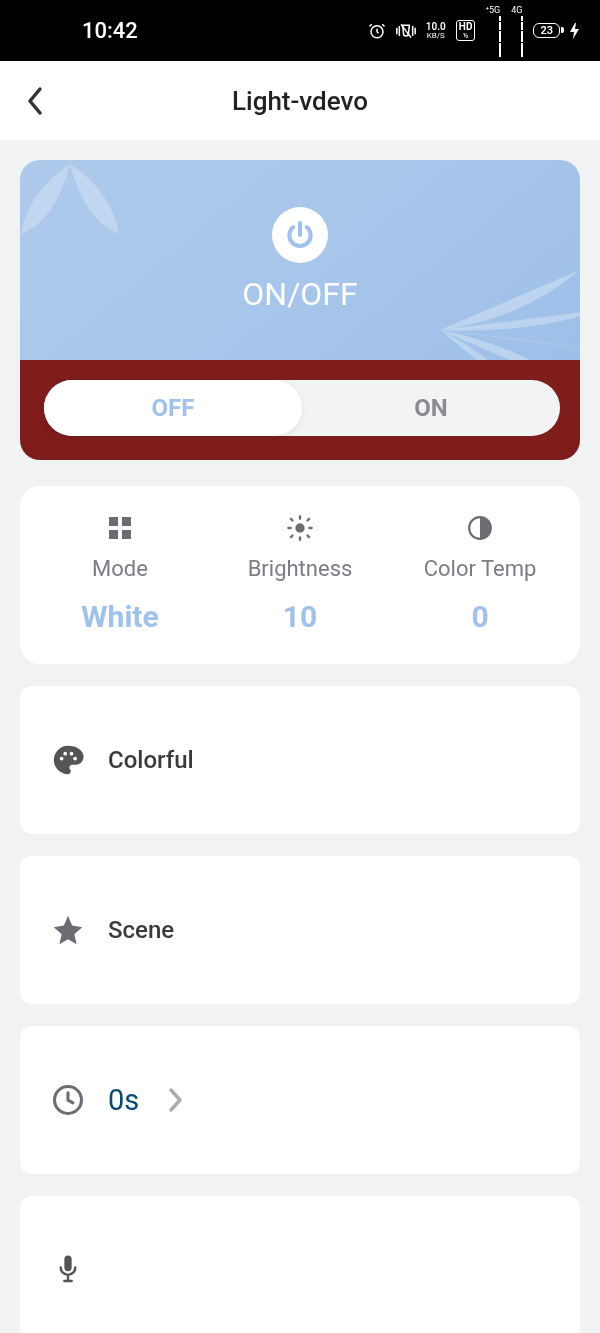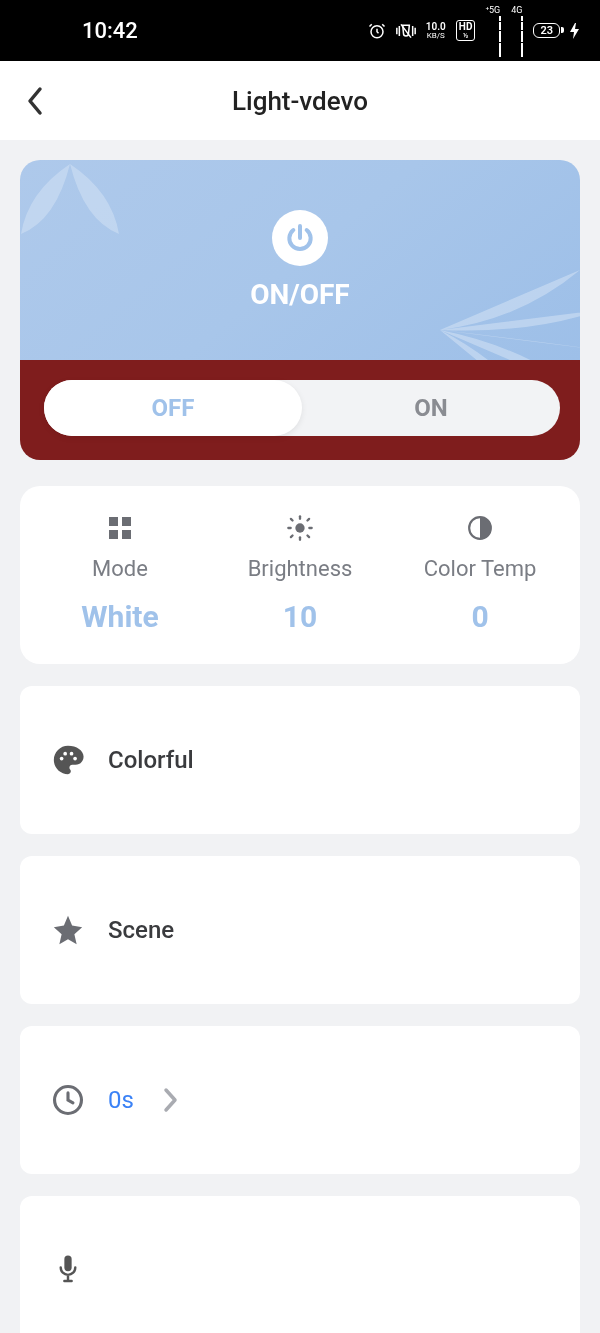--- a/index.html
+++ b/index.html
@@ -84,22 +84,22 @@
   background: #fff;
   border-radius: 50%;
   display: flex;
   align-items: center;
   justify-content: center;
   cursor: pointer;
   margin-bottom: 12px;
 }
 .hero-label {
   color: #fff;
-  font-size: 28px;
-  font-weight: 700;
+  font-size: 32px;
+  font-weight: 400;
 }
 .toggle-section {
   background: #7f1d1d;
   border-radius: 0 0 20px 20px;
   padding: 20px 20px 24px 24px;
 }
 .toggle-track {
   background: #f2f3f5;
   border-radius: 30px;
   height: 56px;
@@ -173,22 +173,22 @@
   align-items: center;
   justify-content: center;
 }
 .row-label {
   flex: 1;
   font-size: 24px;
   color: #3a3b3e;
   font-weight: 500;
 }
 .row-value {
-  color: #3b82f6;
-  font-size: 24px;
+  color: #0c4a6e;
+  font-size: 29px;
 }
 .row-chevron {
   width: 20px;
   display: flex;
   align-items: center;
   margin-left: 6px;
 }
 </style>
 </head>
 <body>

